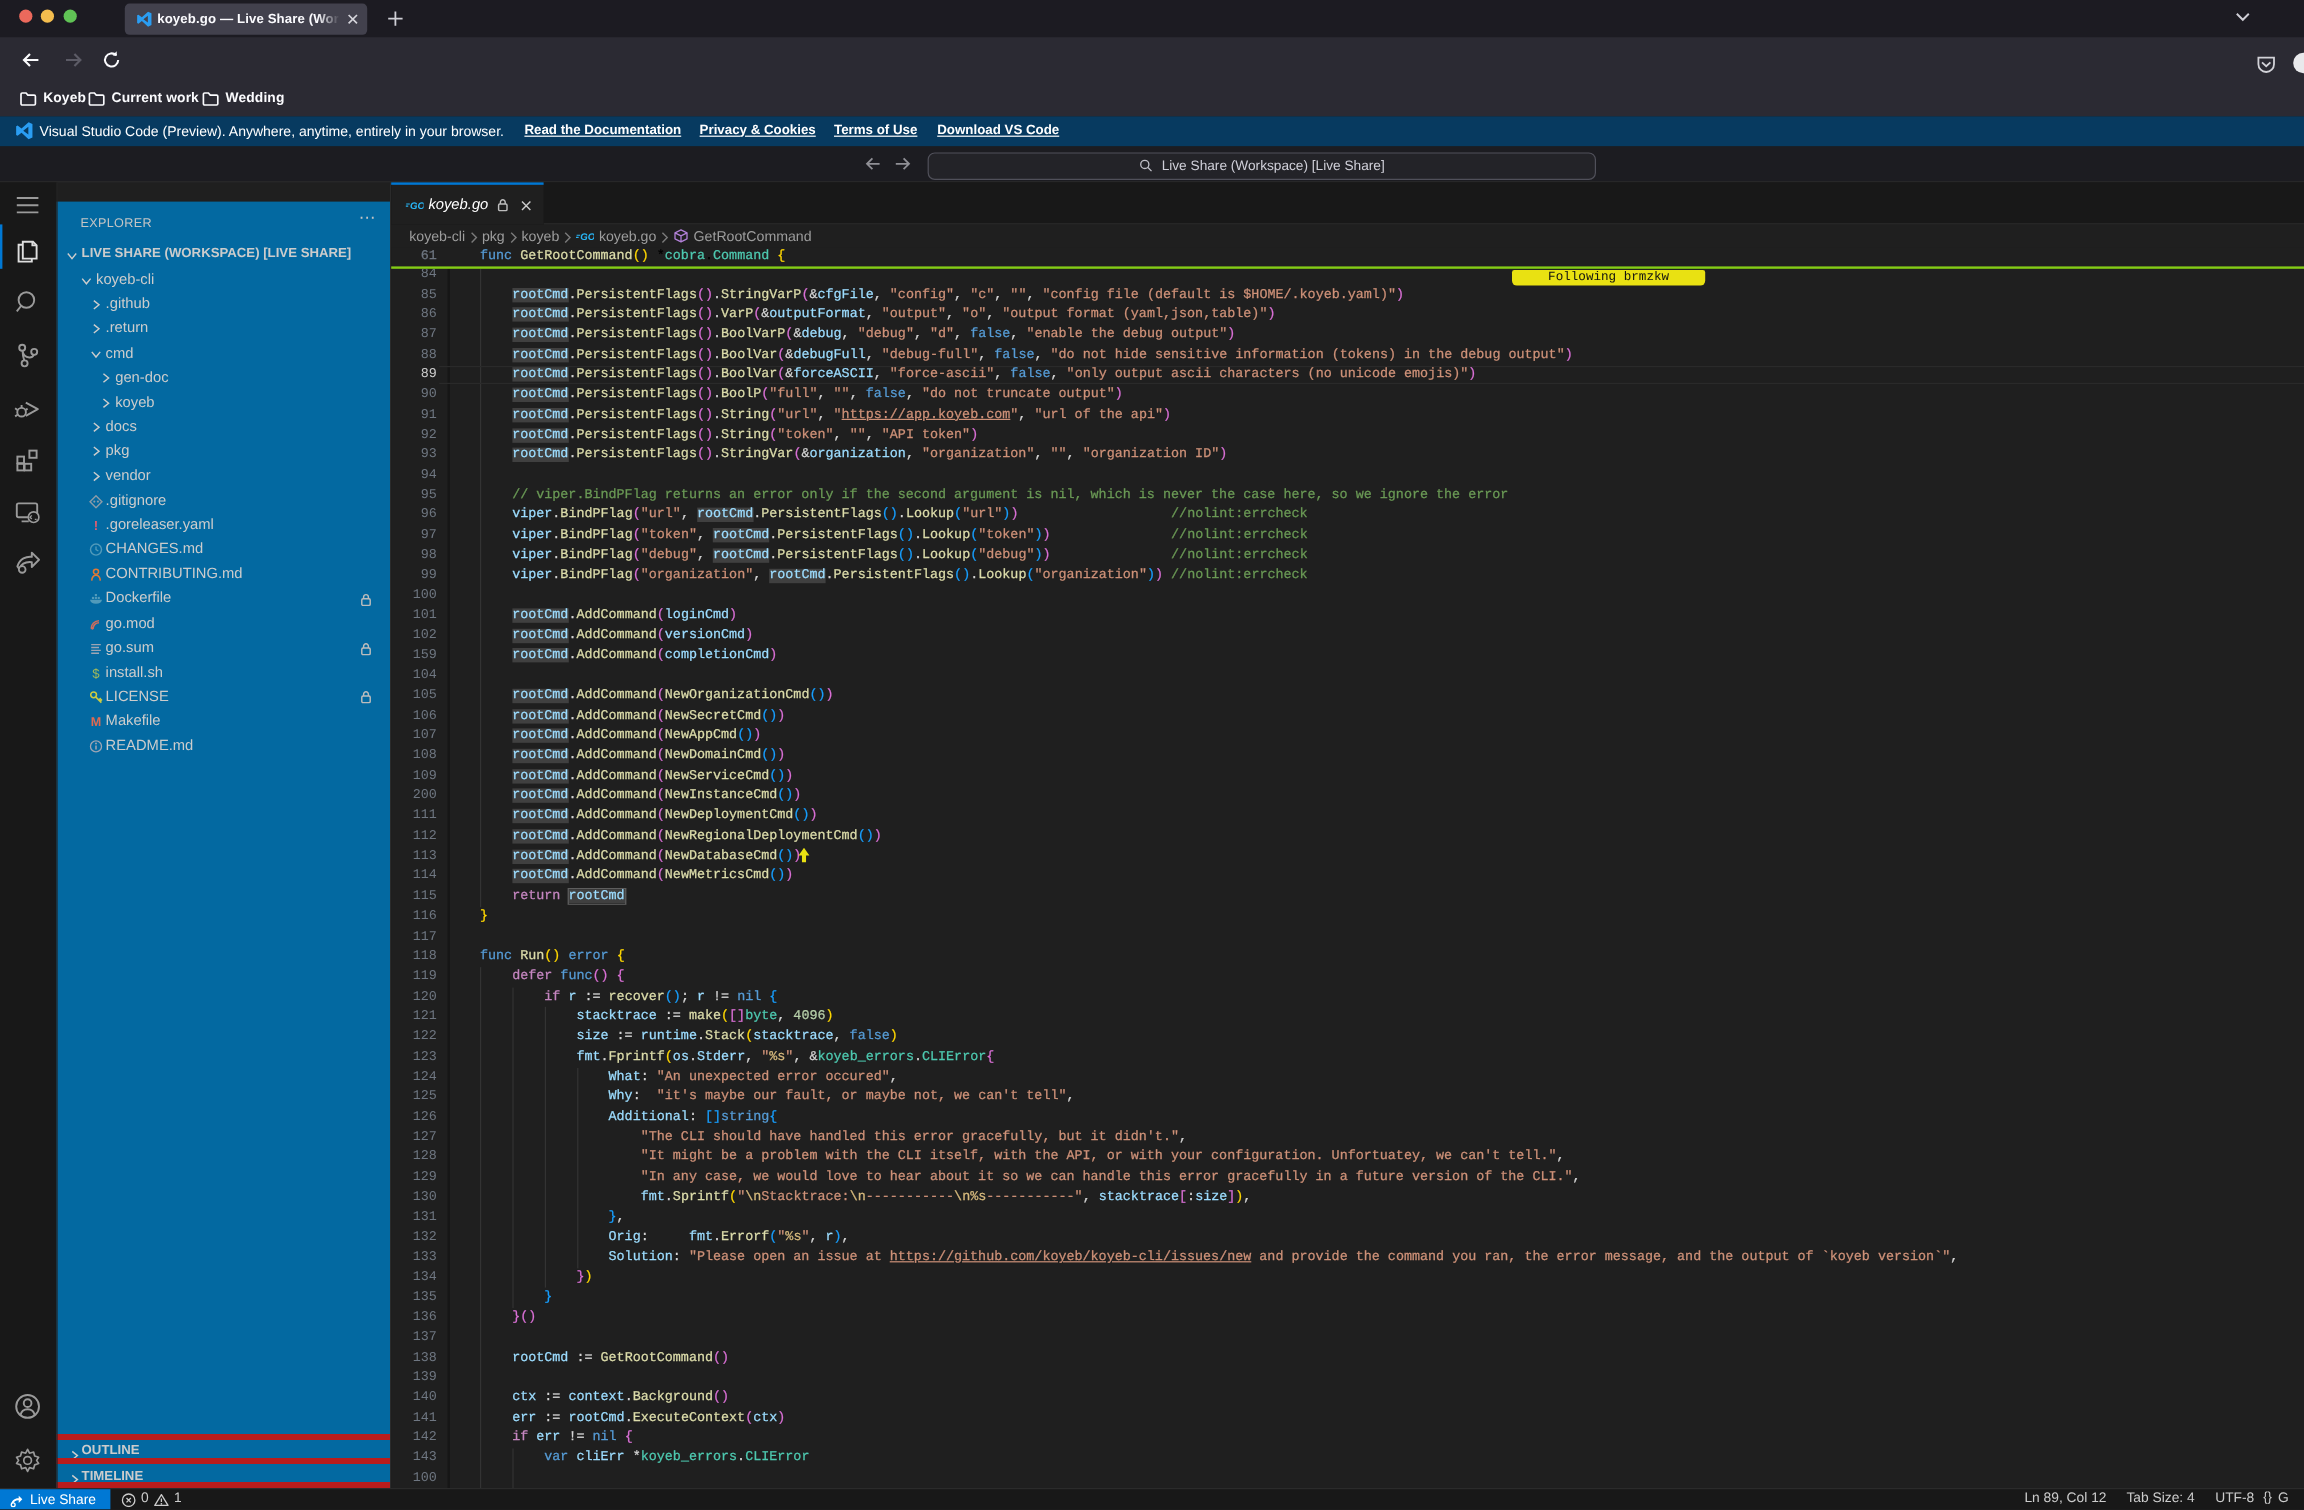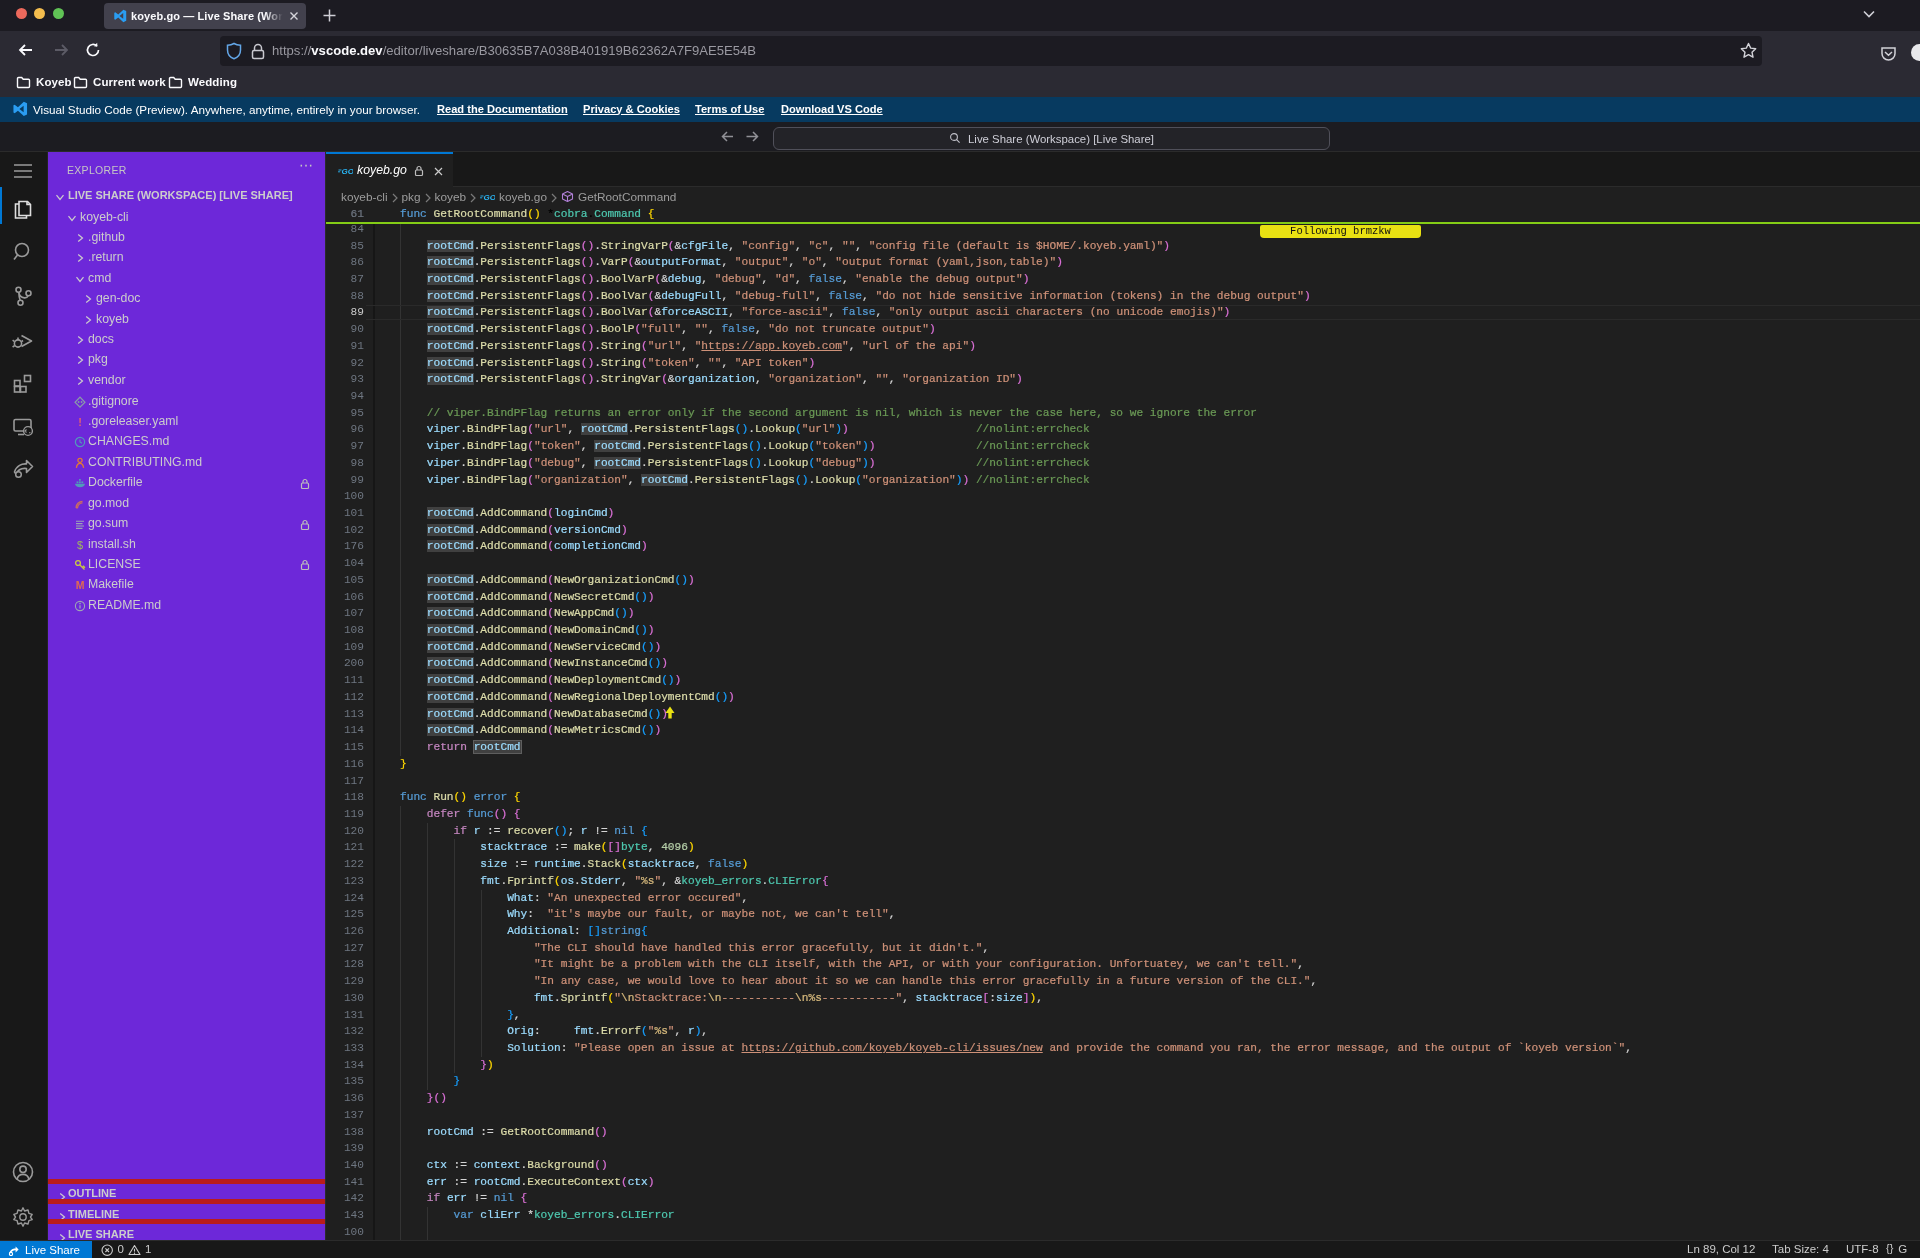--- a/index.html
+++ b/index.html
@@ -21,21 +21,21 @@
 .bk{position:absolute;top:5px;display:flex;align-items:center;gap:5px}
 
 #banner{position:absolute;left:0;top:97px;width:1920px;height:25px;background:#073a60;color:#fff;font-size:11.7px}
 #banner span,#banner a{position:absolute;top:6px;white-space:nowrap}
 #banner .lnk{font-weight:700;text-decoration:underline;color:#fff;font-size:11.1px;top:5.5px}
 
 #titlebar{position:absolute;left:0;top:122px;width:1920px;height:30px;background:#1c1c21;border-bottom:1px solid #2b2b2b}
 #cmdcenter{position:absolute;left:773px;top:5px;width:557px;height:23px;border:1px solid #50505a;border-radius:6px;background:#232328;color:#cfcfd8;font-size:11.4px;display:flex;align-items:center;justify-content:center;gap:6px}
 
 #activitybar{position:absolute;left:0;top:152px;width:47px;height:1088px;background:#181818}
-#sidebar{position:absolute;left:47px;top:152px;width:278px;height:1088px;background:#6d28d9;color:#cccccc}
+#sidebar{position:absolute;left:47px;top:168px;width:278px;height:1088px;background:#0369a1;color:#cccccc}
 #sbborder{position:absolute;left:325px;top:152px;width:1px;height:1088px;background:#2b2b2b}
 #editor{position:absolute;left:326px;top:152px;width:1594px;height:1088px;background:#1f1f1f}
 #tabstrip{position:absolute;left:0;top:0;width:1594px;height:35px;background:#181818}
 #tabstrip .rest{position:absolute;left:127px;top:34px;width:1467px;height:1px;background:#2b2b2b}
 #etab{position:absolute;left:0;top:0;width:127px;height:35px;background:#1f1f1f;border-top:2px solid #0078d4;color:#fff}
 #etab .lbl{position:absolute;left:31px;top:9px;font-size:12.3px;font-style:italic}
 #crumbs{position:absolute;left:0;top:35px;width:1594px;height:19px;color:#9d9d9d;font-size:11.8px}
 
 #gut{position:absolute;left:0px;top:68.8px;width:38px;text-align:right;font-family:"Liberation Mono",monospace;font-size:11.17px;line-height:16.72px;color:#6e7681}
 #gut .cur{color:#cccccc}
@@ -101,39 +101,20 @@
       <svg width="18" height="18" viewBox="0 0 18 18" style="">
         <path d="M3 9 H15 M10 4 15 9 10 14" stroke="#5c5b66" stroke-width="1.8" fill="none"></path>
       </svg>
     </div>
 <div class="abs" style="left:84px;top:10px">
       <svg width="18" height="18" viewBox="0 0 18 18" style="">
         <path d="M14.5 9 a5.5 5.5 0 1 1 -1.6-3.9" stroke="#fbfbfe" stroke-width="1.7" fill="none"></path>
         <path d="M13.2 1.8 13.4 5.4 9.9 5.2 Z" fill="#fbfbfe"></path>
       </svg>
     </div>
-<div id="urlfield">
-<div class="abs" style="left:6px;top:6px">
-        <svg width="16" height="18" viewBox="0 0 16 18" style="">
-          <path d="M8 1.5 C10 2.8 12.5 3.2 14.5 3.2 V8 C14.5 12.5 11.5 15.5 8 16.8 C4.5 15.5 1.5 12.5 1.5 8 V3.2 C3.5 3.2 6 2.8 8 1.5 Z" stroke="#64a7e8" stroke-width="1.5" fill="none"></path>
-        </svg>
-      </div>
-<div class="abs" style="left:30px;top:6.5px">
-        <svg width="16" height="17" viewBox="0 0 16 17" style="">
-          <rect x="2.5" y="7.5" width="11" height="8" rx="1.5" stroke="#c8c8cf" stroke-width="1.5" fill="none"></rect>
-          <path d="M4.5 7.5 V5 a3.5 3.5 0 0 1 7 0 V7.5" stroke="#c8c8cf" stroke-width="1.5" fill="none"></path>
-        </svg>
-      </div>
-<div id="urltext">https://<b>vscode.dev</b>/editor/liveshare/B30635B7A038B401919B62362A7F9AE5E54B</div>
-<div class="abs" style="left:1520px;top:6px">
-        <svg width="17" height="17" viewBox="0 0 17 17" style="">
-          <path d="M8.5 1.5 10.7 6.1 15.7 6.7 12 10.2 13 15.2 8.5 12.7 4 15.2 5 10.2 1.3 6.7 6.3 6.1 Z" stroke="#d2d2d8" stroke-width="1.4" fill="none" stroke-linejoin="round"></path>
-        </svg>
-      </div>
-</div>
 <div class="abs" style="left:1880px;top:13.5px">
       <svg width="17" height="16" viewBox="0 0 17 16" style="">
         <path d="M2 3 h13 v5.5 a6.5 6.5 0 0 1 -13 0 Z" stroke="#d2d2d8" stroke-width="1.5" fill="none"></path>
         <path d="M5 7 8.5 10.2 12 7" stroke="#d2d2d8" stroke-width="1.5" fill="none"></path>
       </svg>
     </div>
 <div class="abs" style="left:1911px;top:12.5px;width:17px;height:17px;border-radius:50%;background:#e9e9ec"></div>
 </div>
 <div id="bookmarks">
 <div class="bk" style="left:16px">
@@ -533,21 +514,21 @@
       <div class="gl">93</div>
       <div class="gl">94</div>
       <div class="gl">95</div>
       <div class="gl">96</div>
       <div class="gl">97</div>
       <div class="gl">98</div>
       <div class="gl">99</div>
       <div class="gl">100</div>
       <div class="gl">101</div>
       <div class="gl">102</div>
-      <div class="gl">176</div>
+      <div class="gl">159</div>
       <div class="gl">104</div>
       <div class="gl">105</div>
       <div class="gl">106</div>
       <div class="gl">107</div>
       <div class="gl">108</div>
       <div class="gl">109</div>
       <div class="gl">200</div>
       <div class="gl">111</div>
       <div class="gl">112</div>
       <div class="gl">113</div>

